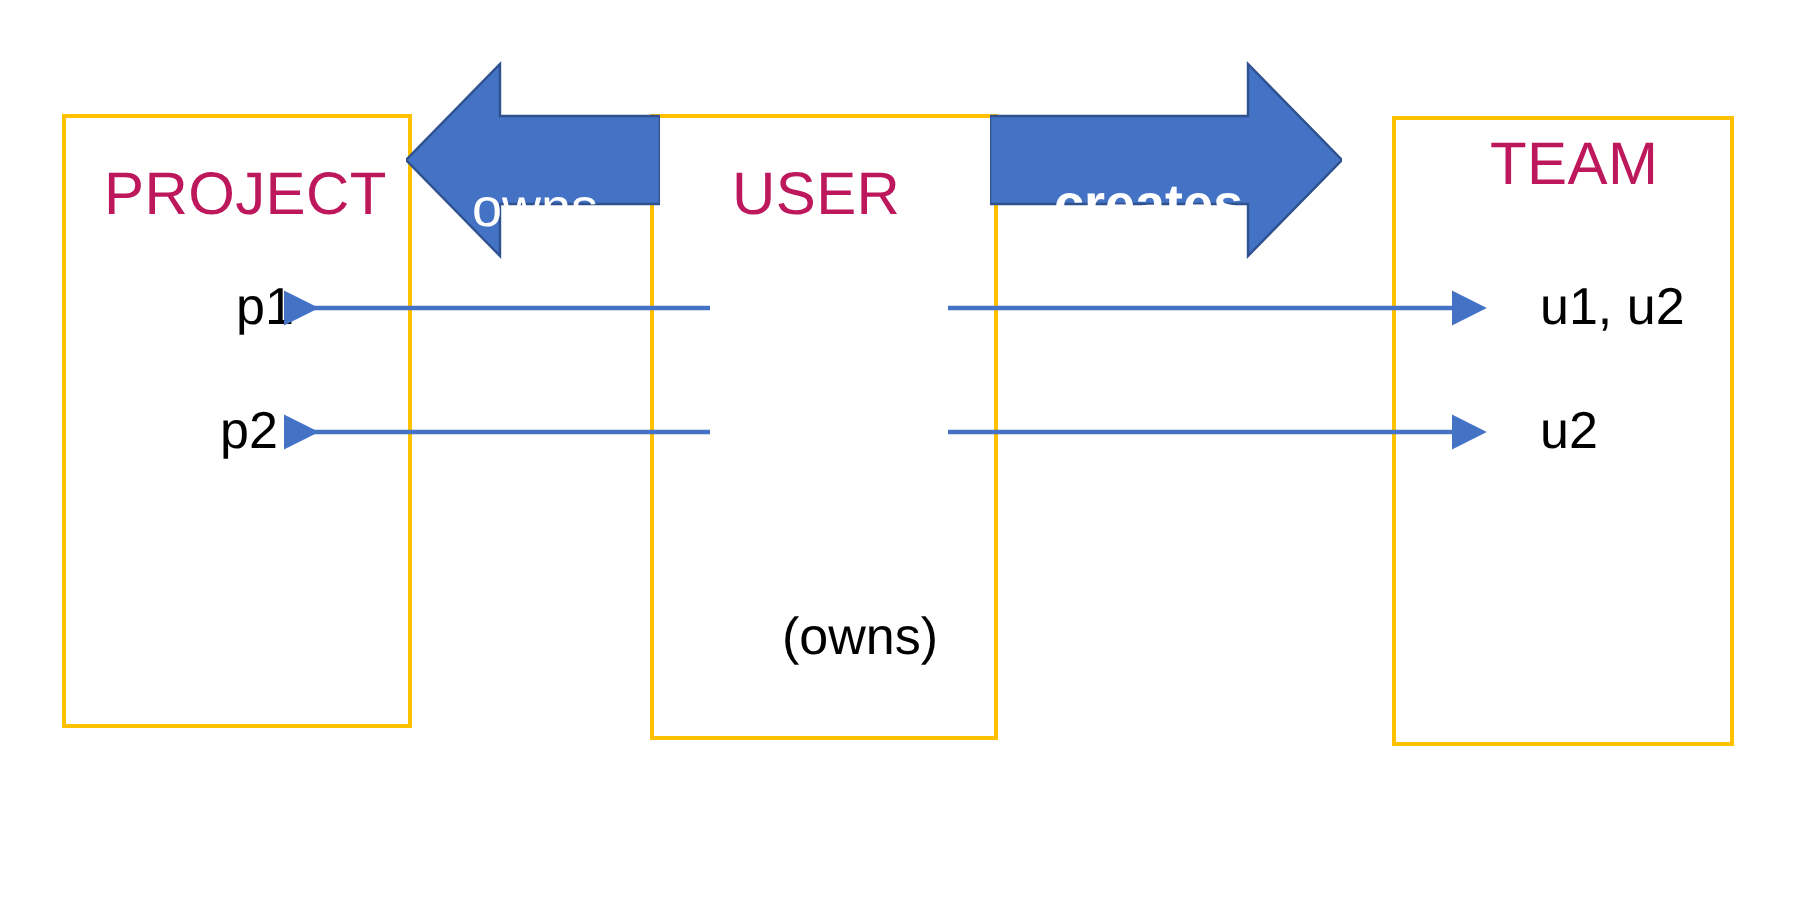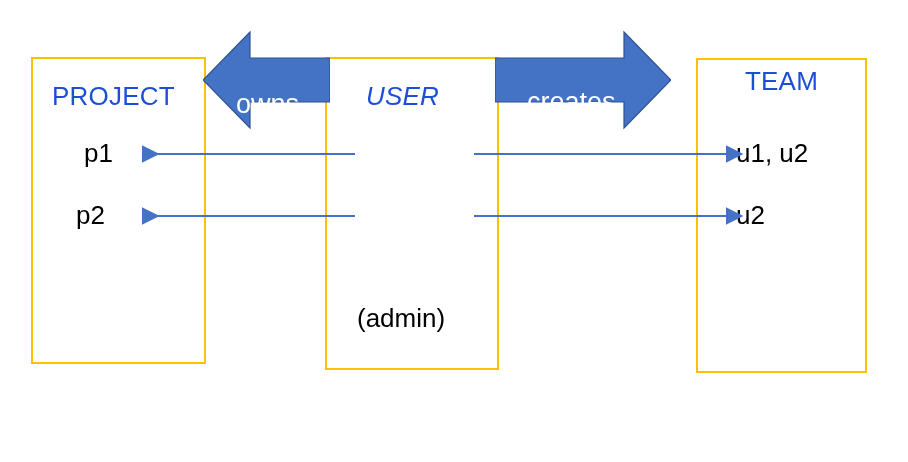--- a/index.html
+++ b/index.html
@@ -25,35 +25,36 @@
     border: 2px solid #FFC000;
     background: transparent;
   }
   #project-box { left: 31px;  top: 57px; width: 175px; height: 307px; }
   #user-box    { left: 325px; top: 57px; width: 174px; height: 313px; }
   #team-box    { left: 696px; top: 58px; width: 171px; height: 315px; }
 
   
   .entity-title {
     position: absolute;
-    font-size: 26px;
-    color: #1d4ed8;
+    font-size: 30px;
+    color: #be185d;
     white-space: nowrap;
     letter-spacing: .2px;
   }
   #project-title { left: 52px;  top: 81px; }
-  #user-title    { left: 366px; top: 81px; font-style: italic; }
+  #user-title    { left: 366px; top: 81px; }
   #team-title    { left: 745px; top: 66px; }
 
   
   .row-text {
     position: absolute;
     font-size: 26px;
     color: #000000;
     white-space: nowrap;
+    margin-left: 34px;
   }
   #project-p1 { left: 84px;  top: 138px; }
   #project-p2 { left: 76px;  top: 200px; }
 
   #user-u1 { left: 357px; top: 138px; }
   #user-u2 { left: 357px; top: 200px; }
   #user-u3 { left: 357px; top: 264px; }
   #user-u3b{ left: 357px; top: 303px; }
 
   #team-t1 { left: 736px; top: 138px; }
@@ -75,39 +76,39 @@
   #creates-arrow { left: 495px; top: 28px;  width: 176px; height: 104px; }
 
   .block-arrow-label {
     position: absolute;
     font-size: 27px;
     color: #ffffff;
     white-space: nowrap;
     margin-top: 24px;
   }
   #owns-label    { left: 236px; top: 65px; }
-  #creates-label { left: 527px; top: 63px; }
+  #creates-label { left: 527px; top: 63px; font-weight: bold; }
 </style>
 </head>
 <body>
 
 <div id="canvas">
 
   <div class="entity-box" id="project-box"></div>
   <div class="entity-box" id="user-box"></div>
   <div class="entity-box" id="team-box"></div>
 
   <div class="entity-title" id="project-title">PROJECT</div>
   <div class="entity-title" id="user-title">USER</div>
   <div class="entity-title" id="team-title">TEAM</div>
 
   <div class="row-text" id="project-p1">p1</div>
   <div class="row-text" id="project-p2">p2</div>
 
-  <div class="row-text" id="user-u3b">(admin)</div>
+  <div class="row-text" id="user-u3b">(owns)</div>
 
   <div class="row-text" id="team-t1">u1, u2</div>
   <div class="row-text" id="team-t2">u2</div>
 
   <svg id="connectors" viewBox="0 0 908 462" width="908" height="462" xmlns="http://www.w3.org/2000/svg">
     <defs>
       <marker id="arrow-left" markerWidth="9" markerHeight="8" refX="8" refY="4" orient="auto" markerUnits="strokeWidth">
         <path d="M8,0 L0,4 L8,8 z" fill="#4472C4"></path>
       </marker>
       <marker id="arrow-right" markerWidth="9" markerHeight="8" refX="1" refY="4" orient="auto" markerUnits="strokeWidth">

